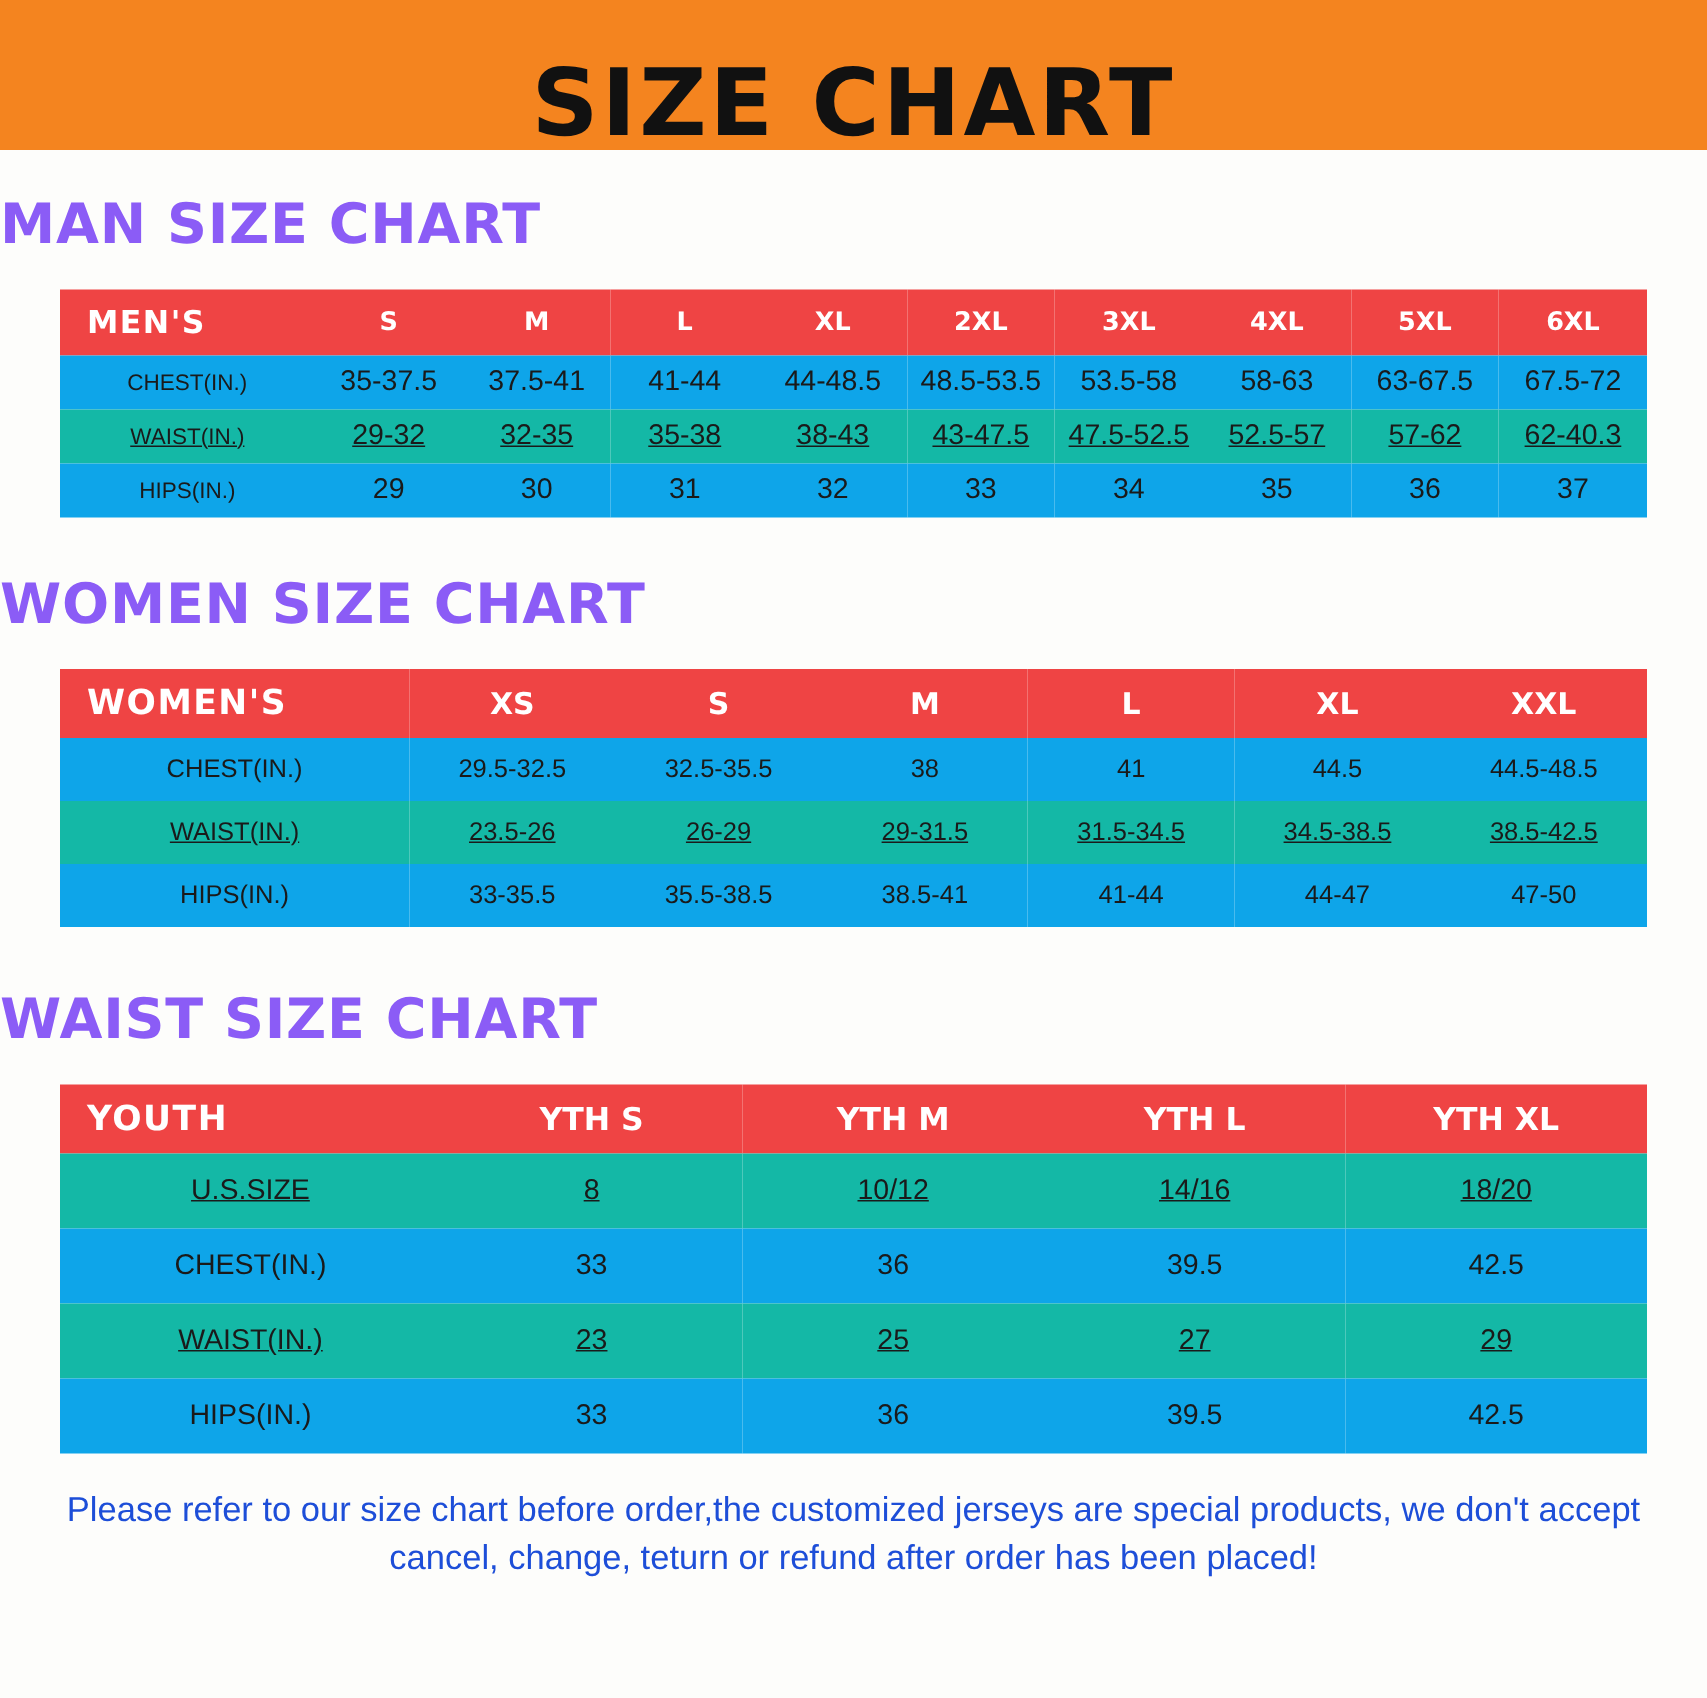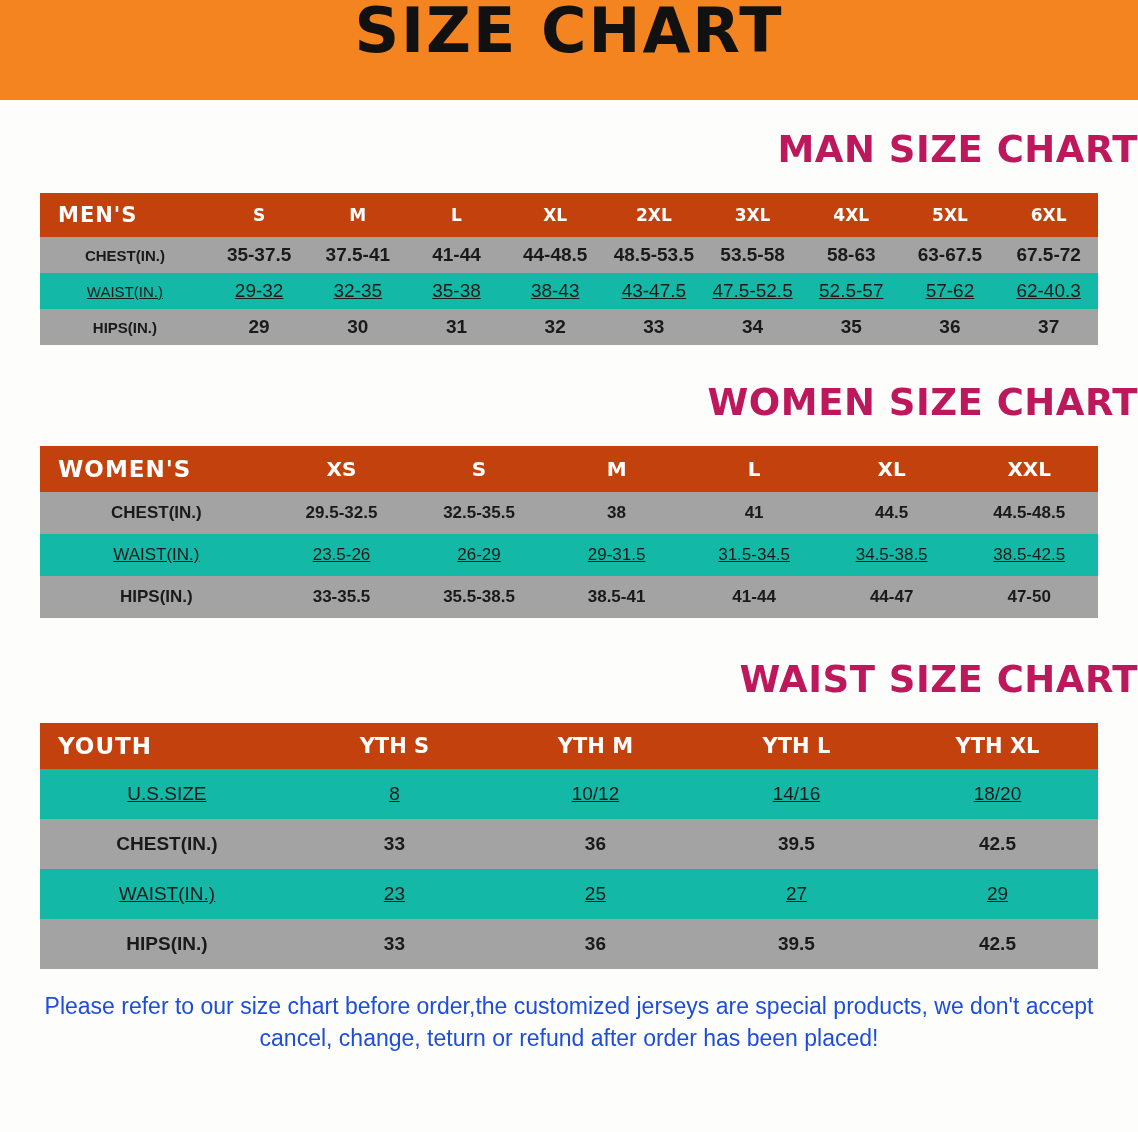--- a/index.html
+++ b/index.html
@@ -14,72 +14,72 @@
     background: #fdfdfb;
     position: relative;
     overflow: hidden;
   }
 
   
   .banner {
     height: 100px;
     background: #f4841f;
     display: flex;
-    align-items: flex-start;
+    align-items: flex-end;
     justify-content: center;
   }
   .banner-title {
     font-family: "DejaVu Sans", sans-serif;
     font-weight: bold;
     font-size: 62px;
     letter-spacing: 2px;
     color: #111111;
     line-height: 1;
   }
 
   
   .section-title {
-    text-align: right;
+    text-align: left;
     font-family: "DejaVu Sans", sans-serif;
     font-weight: bold;
-    color: #be185d;
+    color: #8b5cf6;
     letter-spacing: 0.5px;
   }
   .title-man    { font-size: 37px; margin: 28px 0 22px; }
   .title-women  { font-size: 37px; margin: 36px 0 22px; }
   .title-youth  { font-size: 37px; margin: 40px 0 22px; }
 
   
   .table-wrap { padding: 0 40px; }
   table {
     width: 100%;
     border-collapse: collapse;
     table-layout: fixed;
   }
   thead th {
-    background: #c2410c;
+    background: #ef4444;
     color: #ffffff;
     font-family: "DejaVu Sans", sans-serif;
     font-weight: bold;
     text-align: center;
     padding: 10px 2px;
   }
   thead th.rowlabel {
     text-align: left;
     padding-left: 18px;
     letter-spacing: 1px;
   }
   tbody td {
     text-align: center;
     color: #1a1a1a;
     font-family: "Liberation Sans", sans-serif;
     padding: 7px 2px;
   }
   tbody td.rowlabel { text-align: center; }
-  tbody tr.odd  td { background: #a3a3a3; font-weight: bold; }
+  tbody tr.odd  td { background: #0ea5e9; }
   tbody tr.even td { background: #14b8a6; text-decoration: underline; }
 
   
   #men-table thead th { font-size: 17px; }
   #men-table thead th.rowlabel { font-size: 21px; }
   #men-table tbody td { font-size: 19px; }
   #men-table tbody td.rowlabel { font-size: 15px; }
 
   
   #women-table thead th { font-size: 20px; }

